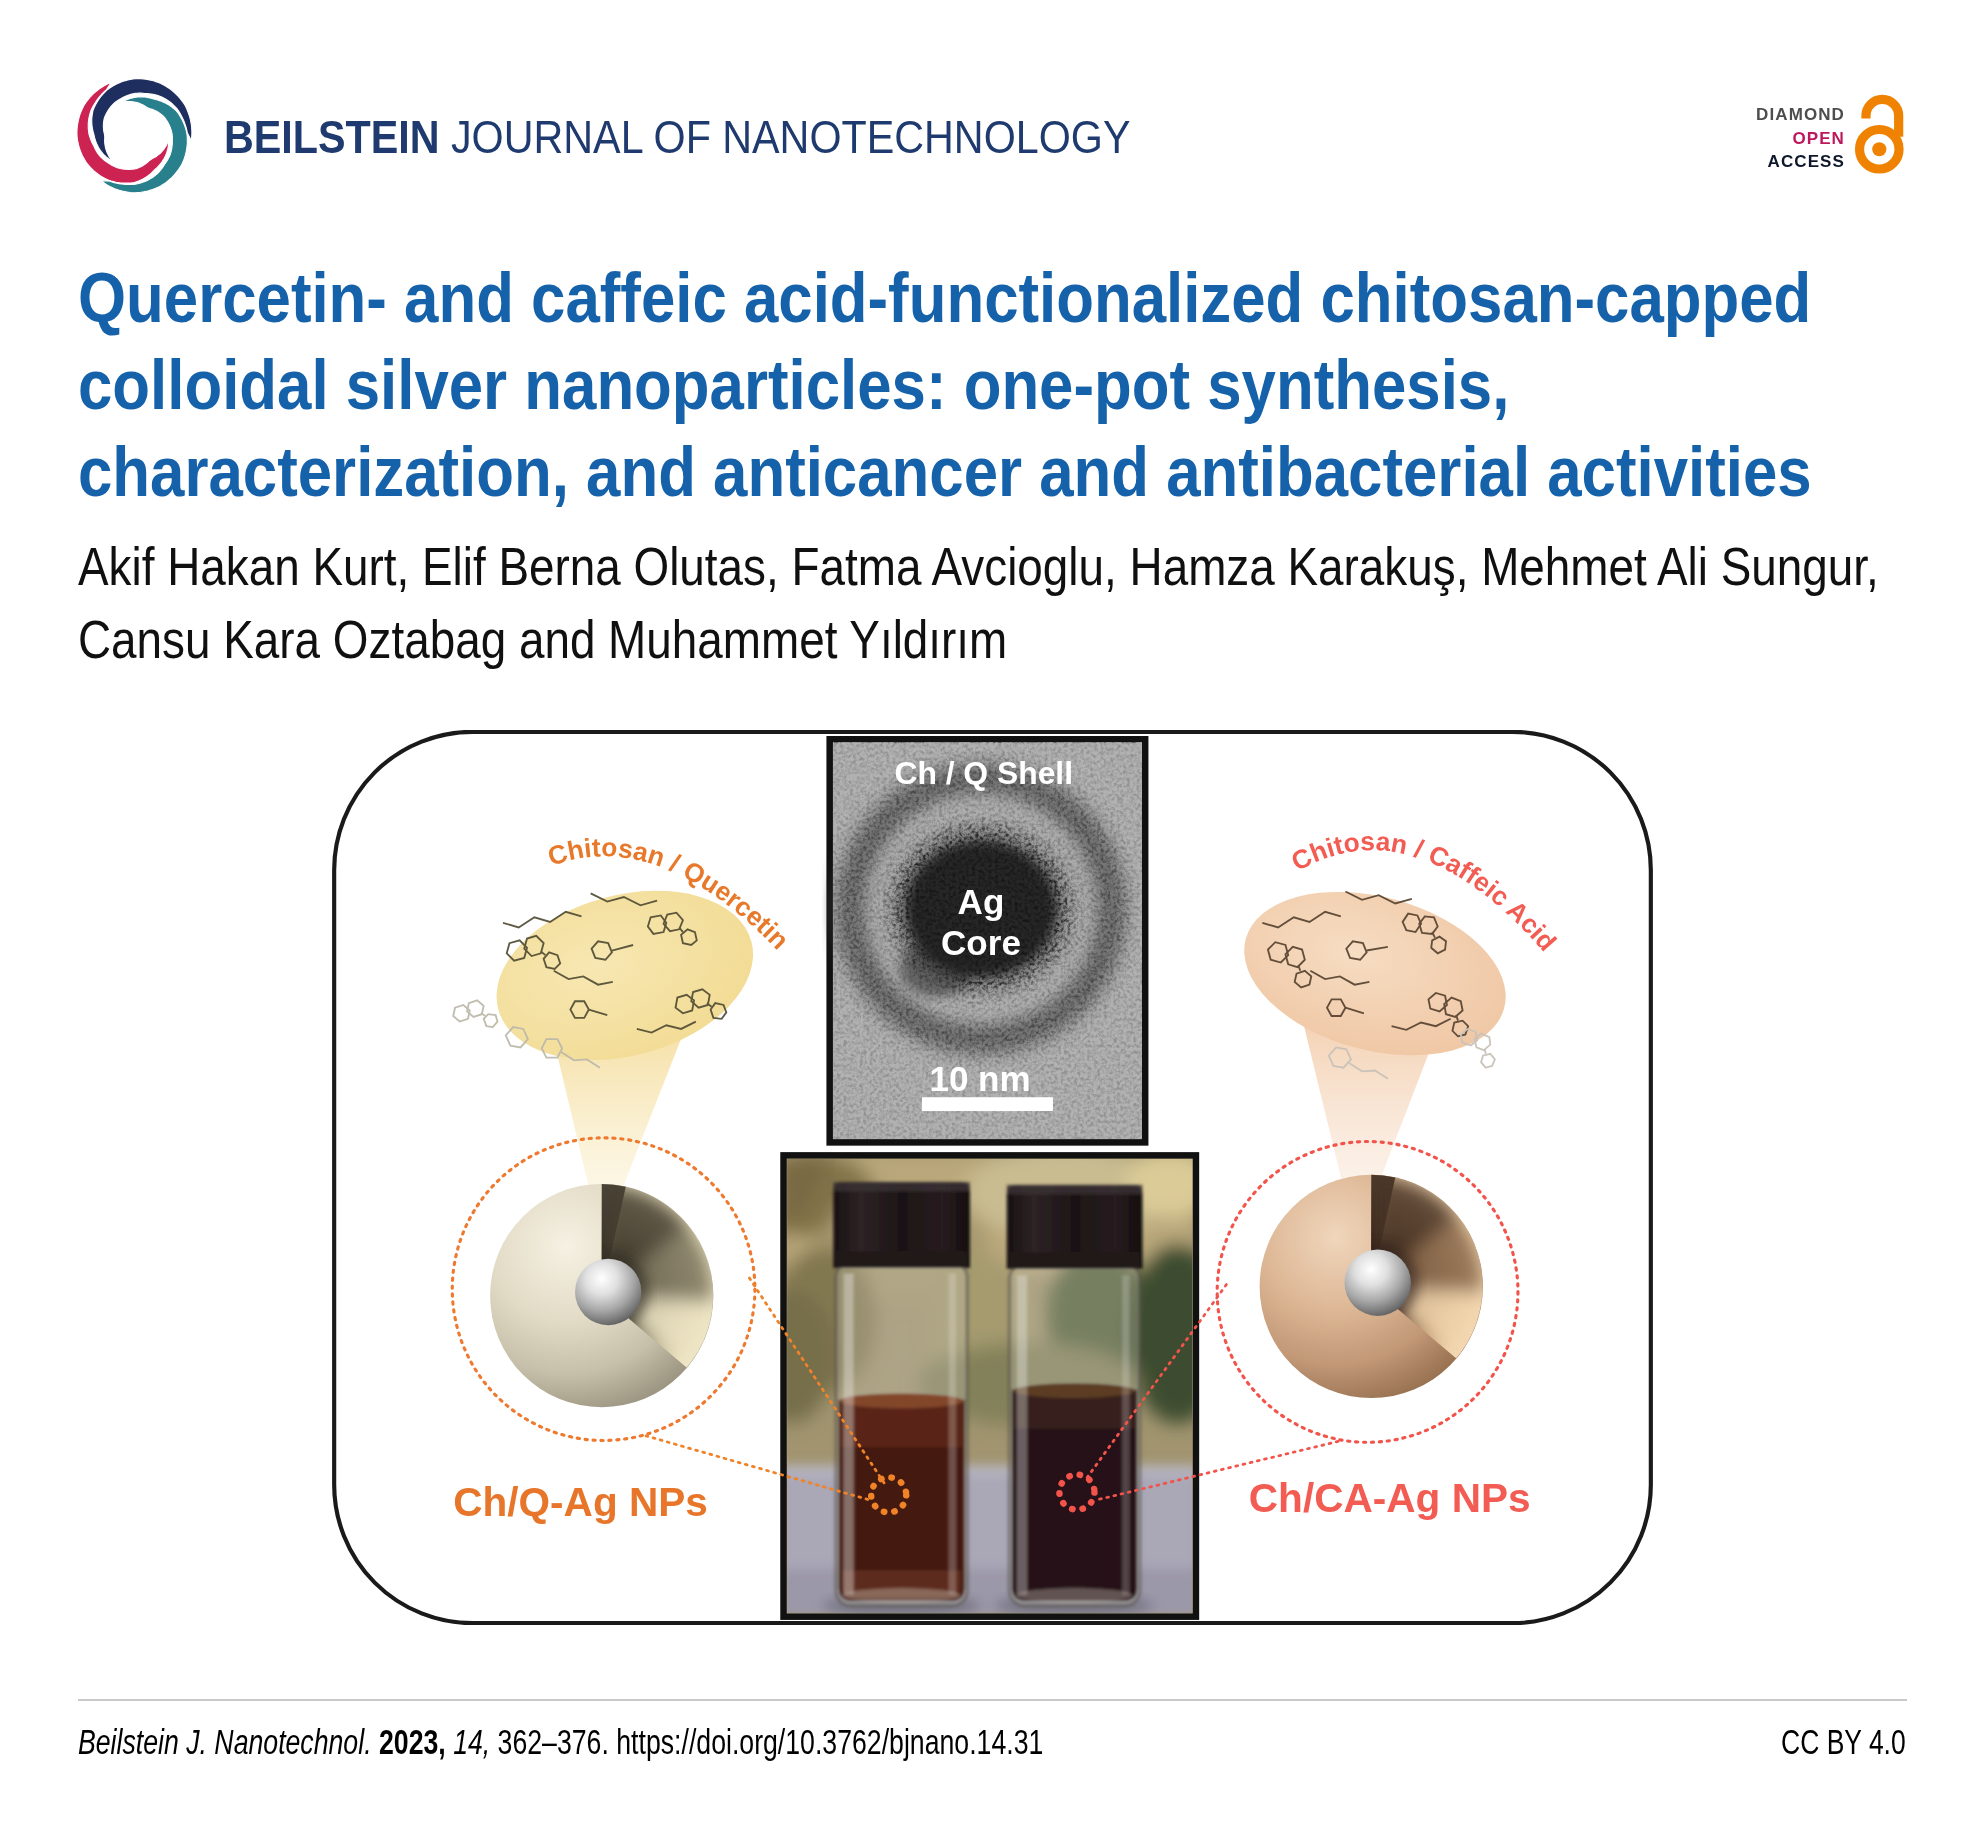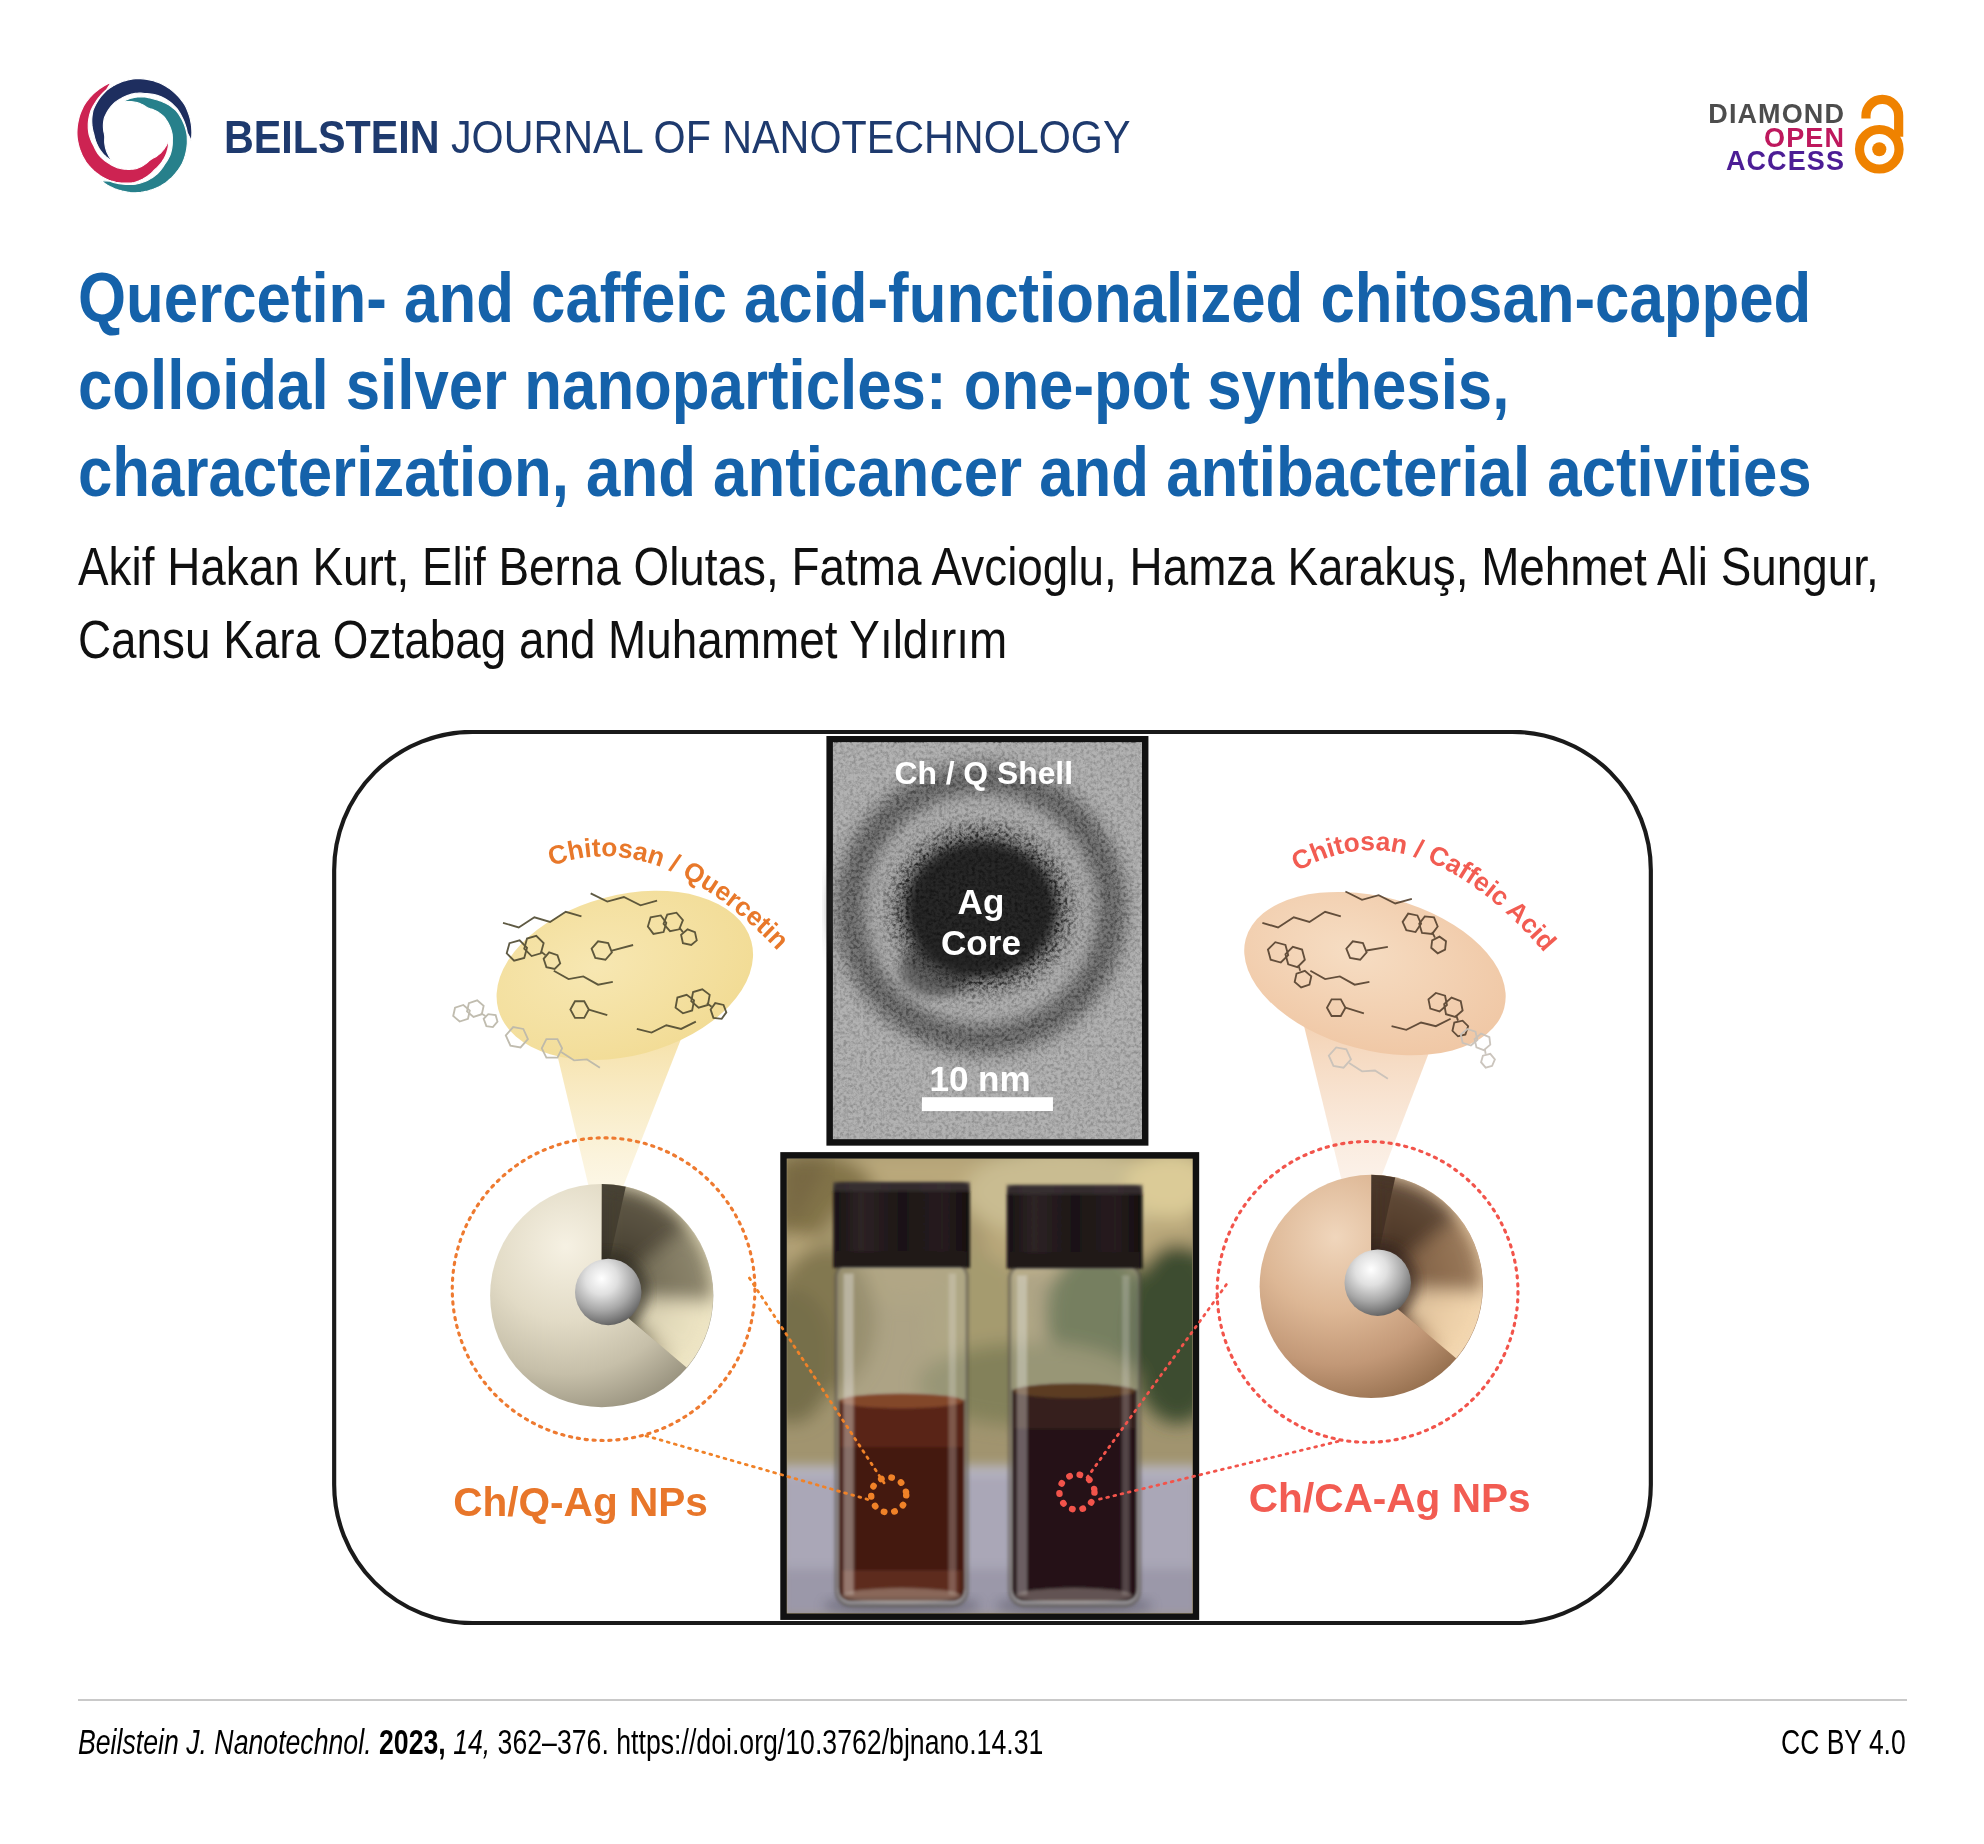--- a/index.html
+++ b/index.html
@@ -15,24 +15,24 @@
 </head>
 <body>
 
 <svg class="abs" style="left:76px;top:76px" width="117" height="117" viewBox="0 0 127 127">
   <path d="M 38.7,92.0 L 37.2,91.1 L 35.7,90.1 L 34.3,89.0 L 32.8,87.8 L 31.5,86.6 L 30.2,85.3 L 28.9,83.9 L 27.7,82.4 L 26.6,80.9 L 25.5,79.3 L 24.5,77.7 L 23.6,75.9 L 22.7,74.2 L 22.0,72.4 L 21.3,70.5 L 20.7,68.6 L 20.1,66.6 L 19.7,64.6 L 19.2,62.6 L 18.6,60.5 L 18.1,58.4 L 17.7,56.2 L 17.4,53.9 L 17.2,51.6 L 17.1,49.3 L 17.1,46.9 L 17.3,44.6 L 17.6,42.1 L 18.0,39.7 L 18.5,37.3 L 19.4,35.0 L 20.4,32.8 L 21.5,30.6 L 22.8,28.4 L 24.1,26.2 L 25.6,24.1 L 27.1,22.1 L 28.8,20.1 L 30.6,18.2 L 32.4,16.4 L 34.4,14.6 L 36.5,13.0 L 38.8,11.6 L 41.1,10.2 L 43.4,8.9 L 45.9,7.8 L 48.4,6.7 L 51.0,5.8 L 53.6,5.0 L 56.2,4.3 L 59.0,3.7 L 61.7,3.2 L 64.5,2.9 L 67.3,2.9 L 70.1,2.9 L 72.9,3.1 L 75.7,3.5 L 78.5,3.9 L 81.3,4.5 L 84.1,5.2 L 86.8,6.1 L 89.5,7.0 L 92.1,8.1 L 94.7,9.4 L 97.2,10.8 L 99.7,12.4 L 102.0,14.0 L 104.3,15.8 L 106.5,17.7 L 108.6,19.7 L 110.7,21.7 L 112.6,23.9 L 114.4,26.2 L 116.1,28.5 L 117.8,30.9 L 119.2,33.5 L 120.4,36.1 L 121.5,38.8 L 122.5,41.6 L 123.4,44.3 L 124.1,47.1 L 124.7,50.0 L 125.2,52.8 L 125.5,55.7 L 125.7,58.5 L 125.8,61.4 L 125.7,64.3 L 125.5,67.1 L 125.2,70.0 L 124.8,69.9 L 123.6,67.0 L 122.2,64.2 L 120.8,61.6 L 120.3,59.0 L 119.7,56.4 L 118.9,53.9 L 118.1,51.4 L 117.2,49.0 L 116.1,46.6 L 115.0,44.4 L 113.8,42.1 L 112.6,39.9 L 111.2,37.8 L 109.8,35.7 L 108.1,33.8 L 106.4,32.1 L 104.6,30.4 L 102.7,28.8 L 100.8,27.3 L 98.8,25.9 L 96.7,24.7 L 94.6,23.5 L 92.5,22.5 L 90.3,21.6 L 88.1,20.8 L 85.9,20.3 L 83.6,19.8 L 81.4,19.5 L 79.1,19.2 L 76.9,19.1 L 74.7,19.0 L 72.6,18.8 L 70.5,18.6 L 68.4,18.6 L 66.3,18.7 L 64.2,18.8 L 62.2,19.2 L 60.2,19.7 L 58.2,20.3 L 56.3,20.9 L 54.4,21.7 L 52.6,22.5 L 50.8,23.4 L 49.1,24.4 L 47.4,25.3 L 45.8,26.2 L 44.2,27.3 L 42.6,28.4 L 41.2,29.7 L 39.9,31.0 L 38.6,32.4 L 37.4,33.8 L 36.3,35.3 L 35.3,36.8 L 34.3,38.3 L 33.4,39.9 L 32.6,41.5 L 31.8,43.1 L 31.1,44.6 L 30.6,46.3 L 30.3,48.0 L 30.0,49.8 L 29.8,51.5 L 29.7,53.2 L 29.7,54.8 L 29.8,56.5 L 29.9,58.1 L 30.1,59.7 L 30.4,61.3 L 30.8,62.8 L 31.0,64.3 L 31.2,65.8 L 31.2,67.3 L 31.1,68.9 L 31.1,70.4 L 31.1,72.0 L 31.3,73.6 L 31.5,75.1 L 31.8,76.7 L 32.1,78.3 L 32.6,79.9 L 33.1,81.4 L 33.7,83.0 L 34.4,84.5 L 35.2,86.0 L 36.0,87.5 L 36.9,88.9 L 37.9,90.3 L 39.0,91.7 Z" fill="#cd2352" transform="rotate(240 63.5 63.5)" stroke="#fff" stroke-width="1.2"></path>
   <path d="M 38.7,92.0 L 37.2,91.1 L 35.7,90.1 L 34.3,89.0 L 32.8,87.8 L 31.5,86.6 L 30.2,85.3 L 28.9,83.9 L 27.7,82.4 L 26.6,80.9 L 25.5,79.3 L 24.5,77.7 L 23.6,75.9 L 22.7,74.2 L 22.0,72.4 L 21.3,70.5 L 20.7,68.6 L 20.1,66.6 L 19.7,64.6 L 19.2,62.6 L 18.6,60.5 L 18.1,58.4 L 17.7,56.2 L 17.4,53.9 L 17.2,51.6 L 17.1,49.3 L 17.1,46.9 L 17.3,44.6 L 17.6,42.1 L 18.0,39.7 L 18.5,37.3 L 19.4,35.0 L 20.4,32.8 L 21.5,30.6 L 22.8,28.4 L 24.1,26.2 L 25.6,24.1 L 27.1,22.1 L 28.8,20.1 L 30.6,18.2 L 32.4,16.4 L 34.4,14.6 L 36.5,13.0 L 38.8,11.6 L 41.1,10.2 L 43.4,8.9 L 45.9,7.8 L 48.4,6.7 L 51.0,5.8 L 53.6,5.0 L 56.2,4.3 L 59.0,3.7 L 61.7,3.2 L 64.5,2.9 L 67.3,2.9 L 70.1,2.9 L 72.9,3.1 L 75.7,3.5 L 78.5,3.9 L 81.3,4.5 L 84.1,5.2 L 86.8,6.1 L 89.5,7.0 L 92.1,8.1 L 94.7,9.4 L 97.2,10.8 L 99.7,12.4 L 102.0,14.0 L 104.3,15.8 L 106.5,17.7 L 108.6,19.7 L 110.7,21.7 L 112.6,23.9 L 114.4,26.2 L 116.1,28.5 L 117.8,30.9 L 119.2,33.5 L 120.4,36.1 L 121.5,38.8 L 122.5,41.6 L 123.4,44.3 L 124.1,47.1 L 124.7,50.0 L 125.2,52.8 L 125.5,55.7 L 125.7,58.5 L 125.8,61.4 L 125.7,64.3 L 125.5,67.1 L 125.2,70.0 L 124.8,69.9 L 123.6,67.0 L 122.2,64.2 L 120.8,61.6 L 120.3,59.0 L 119.7,56.4 L 118.9,53.9 L 118.1,51.4 L 117.2,49.0 L 116.1,46.6 L 115.0,44.4 L 113.8,42.1 L 112.6,39.9 L 111.2,37.8 L 109.8,35.7 L 108.1,33.8 L 106.4,32.1 L 104.6,30.4 L 102.7,28.8 L 100.8,27.3 L 98.8,25.9 L 96.7,24.7 L 94.6,23.5 L 92.5,22.5 L 90.3,21.6 L 88.1,20.8 L 85.9,20.3 L 83.6,19.8 L 81.4,19.5 L 79.1,19.2 L 76.9,19.1 L 74.7,19.0 L 72.6,18.8 L 70.5,18.6 L 68.4,18.6 L 66.3,18.7 L 64.2,18.8 L 62.2,19.2 L 60.2,19.7 L 58.2,20.3 L 56.3,20.9 L 54.4,21.7 L 52.6,22.5 L 50.8,23.4 L 49.1,24.4 L 47.4,25.3 L 45.8,26.2 L 44.2,27.3 L 42.6,28.4 L 41.2,29.7 L 39.9,31.0 L 38.6,32.4 L 37.4,33.8 L 36.3,35.3 L 35.3,36.8 L 34.3,38.3 L 33.4,39.9 L 32.6,41.5 L 31.8,43.1 L 31.1,44.6 L 30.6,46.3 L 30.3,48.0 L 30.0,49.8 L 29.8,51.5 L 29.7,53.2 L 29.7,54.8 L 29.8,56.5 L 29.9,58.1 L 30.1,59.7 L 30.4,61.3 L 30.8,62.8 L 31.0,64.3 L 31.2,65.8 L 31.2,67.3 L 31.1,68.9 L 31.1,70.4 L 31.1,72.0 L 31.3,73.6 L 31.5,75.1 L 31.8,76.7 L 32.1,78.3 L 32.6,79.9 L 33.1,81.4 L 33.7,83.0 L 34.4,84.5 L 35.2,86.0 L 36.0,87.5 L 36.9,88.9 L 37.9,90.3 L 39.0,91.7 Z" fill="#27808b" transform="rotate(120 63.5 63.5)" stroke="#fff" stroke-width="1.2"></path>
   <path d="M 38.7,92.0 L 37.2,91.1 L 35.7,90.1 L 34.3,89.0 L 32.8,87.8 L 31.5,86.6 L 30.2,85.3 L 28.9,83.9 L 27.7,82.4 L 26.6,80.9 L 25.5,79.3 L 24.5,77.7 L 23.6,75.9 L 22.7,74.2 L 22.0,72.4 L 21.3,70.5 L 20.7,68.6 L 20.1,66.6 L 19.7,64.6 L 19.2,62.6 L 18.6,60.5 L 18.1,58.4 L 17.7,56.2 L 17.4,53.9 L 17.2,51.6 L 17.1,49.3 L 17.1,46.9 L 17.3,44.6 L 17.6,42.1 L 18.0,39.7 L 18.5,37.3 L 19.4,35.0 L 20.4,32.8 L 21.5,30.6 L 22.8,28.4 L 24.1,26.2 L 25.6,24.1 L 27.1,22.1 L 28.8,20.1 L 30.6,18.2 L 32.4,16.4 L 34.4,14.6 L 36.5,13.0 L 38.8,11.6 L 41.1,10.2 L 43.4,8.9 L 45.9,7.8 L 48.4,6.7 L 51.0,5.8 L 53.6,5.0 L 56.2,4.3 L 59.0,3.7 L 61.7,3.2 L 64.5,2.9 L 67.3,2.9 L 70.1,2.9 L 72.9,3.1 L 75.7,3.5 L 78.5,3.9 L 81.3,4.5 L 84.1,5.2 L 86.8,6.1 L 89.5,7.0 L 92.1,8.1 L 94.7,9.4 L 97.2,10.8 L 99.7,12.4 L 102.0,14.0 L 104.3,15.8 L 106.5,17.7 L 108.6,19.7 L 110.7,21.7 L 112.6,23.9 L 114.4,26.2 L 116.1,28.5 L 117.8,30.9 L 119.2,33.5 L 120.4,36.1 L 121.5,38.8 L 122.5,41.6 L 123.4,44.3 L 124.1,47.1 L 124.7,50.0 L 125.2,52.8 L 125.5,55.7 L 125.7,58.5 L 125.8,61.4 L 125.7,64.3 L 125.5,67.1 L 125.2,70.0 L 124.8,69.9 L 123.6,67.0 L 122.2,64.2 L 120.8,61.6 L 120.3,59.0 L 119.7,56.4 L 118.9,53.9 L 118.1,51.4 L 117.2,49.0 L 116.1,46.6 L 115.0,44.4 L 113.8,42.1 L 112.6,39.9 L 111.2,37.8 L 109.8,35.7 L 108.1,33.8 L 106.4,32.1 L 104.6,30.4 L 102.7,28.8 L 100.8,27.3 L 98.8,25.9 L 96.7,24.7 L 94.6,23.5 L 92.5,22.5 L 90.3,21.6 L 88.1,20.8 L 85.9,20.3 L 83.6,19.8 L 81.4,19.5 L 79.1,19.2 L 76.9,19.1 L 74.7,19.0 L 72.6,18.8 L 70.5,18.6 L 68.4,18.6 L 66.3,18.7 L 64.2,18.8 L 62.2,19.2 L 60.2,19.7 L 58.2,20.3 L 56.3,20.9 L 54.4,21.7 L 52.6,22.5 L 50.8,23.4 L 49.1,24.4 L 47.4,25.3 L 45.8,26.2 L 44.2,27.3 L 42.6,28.4 L 41.2,29.7 L 39.9,31.0 L 38.6,32.4 L 37.4,33.8 L 36.3,35.3 L 35.3,36.8 L 34.3,38.3 L 33.4,39.9 L 32.6,41.5 L 31.8,43.1 L 31.1,44.6 L 30.6,46.3 L 30.3,48.0 L 30.0,49.8 L 29.8,51.5 L 29.7,53.2 L 29.7,54.8 L 29.8,56.5 L 29.9,58.1 L 30.1,59.7 L 30.4,61.3 L 30.8,62.8 L 31.0,64.3 L 31.2,65.8 L 31.2,67.3 L 31.1,68.9 L 31.1,70.4 L 31.1,72.0 L 31.3,73.6 L 31.5,75.1 L 31.8,76.7 L 32.1,78.3 L 32.6,79.9 L 33.1,81.4 L 33.7,83.0 L 34.4,84.5 L 35.2,86.0 L 36.0,87.5 L 36.9,88.9 L 37.9,90.3 L 39.0,91.7 Z" fill="#1e2e5f" stroke="#fff" stroke-width="1.2"></path>
 </svg>
 <div class="abs" id="jname"><b>BEILSTEIN</b> JOURNAL OF NANOTECHNOLOGY</div>
 
-<div class="abs" style="left:1652px;top:103px;width:193px;text-align:right;font-weight:bold;font-size:27px;letter-spacing:1.1px;line-height:23.5px;">
+<div class="abs" style="left:1652px;top:103px;width:193px;text-align:right;font-weight:bold;font-size:17px;letter-spacing:1.1px;line-height:23.5px;">
   <span style="color:#4d4d4d;">DIAMOND</span><br>
   <span style="color:#be185d;">OPEN</span><br>
-  <span style="color:#4c1d95;">ACCESS</span>
+  <span style="color:#0f172a;">ACCESS</span>
 </div>
 <svg class="abs" style="left:1853px;top:90px" width="59" height="90" viewBox="0 0 64 98">
   <path d="M 14,31 L 14,28 A 17.8,17.8 0 0 1 49.6,28 L 49.6,51" fill="none" stroke="#ef8200" stroke-width="10"></path>
   <circle cx="28.5" cy="64.5" r="21.5" fill="none" stroke="#ef8200" stroke-width="10"></circle>
   <circle cx="28.5" cy="64.5" r="7.7" fill="#ef8200"></circle>
 </svg>
 
 <div class="abs" id="title">Quercetin- and caffeic acid-functionalized chitosan-capped<br>colloidal silver nanoparticles: one-pot synthesis,<br>characterization, and anticancer and antibacterial activities</div>
 <div class="abs" id="authors">Akif Hakan Kurt, Elif Berna Olutas, Fatma Avcioglu, Hamza Karakuş, Mehmet Ali Sungur,<br>Cansu Kara Oztabag and Muhammet Yıldırım</div>
 

